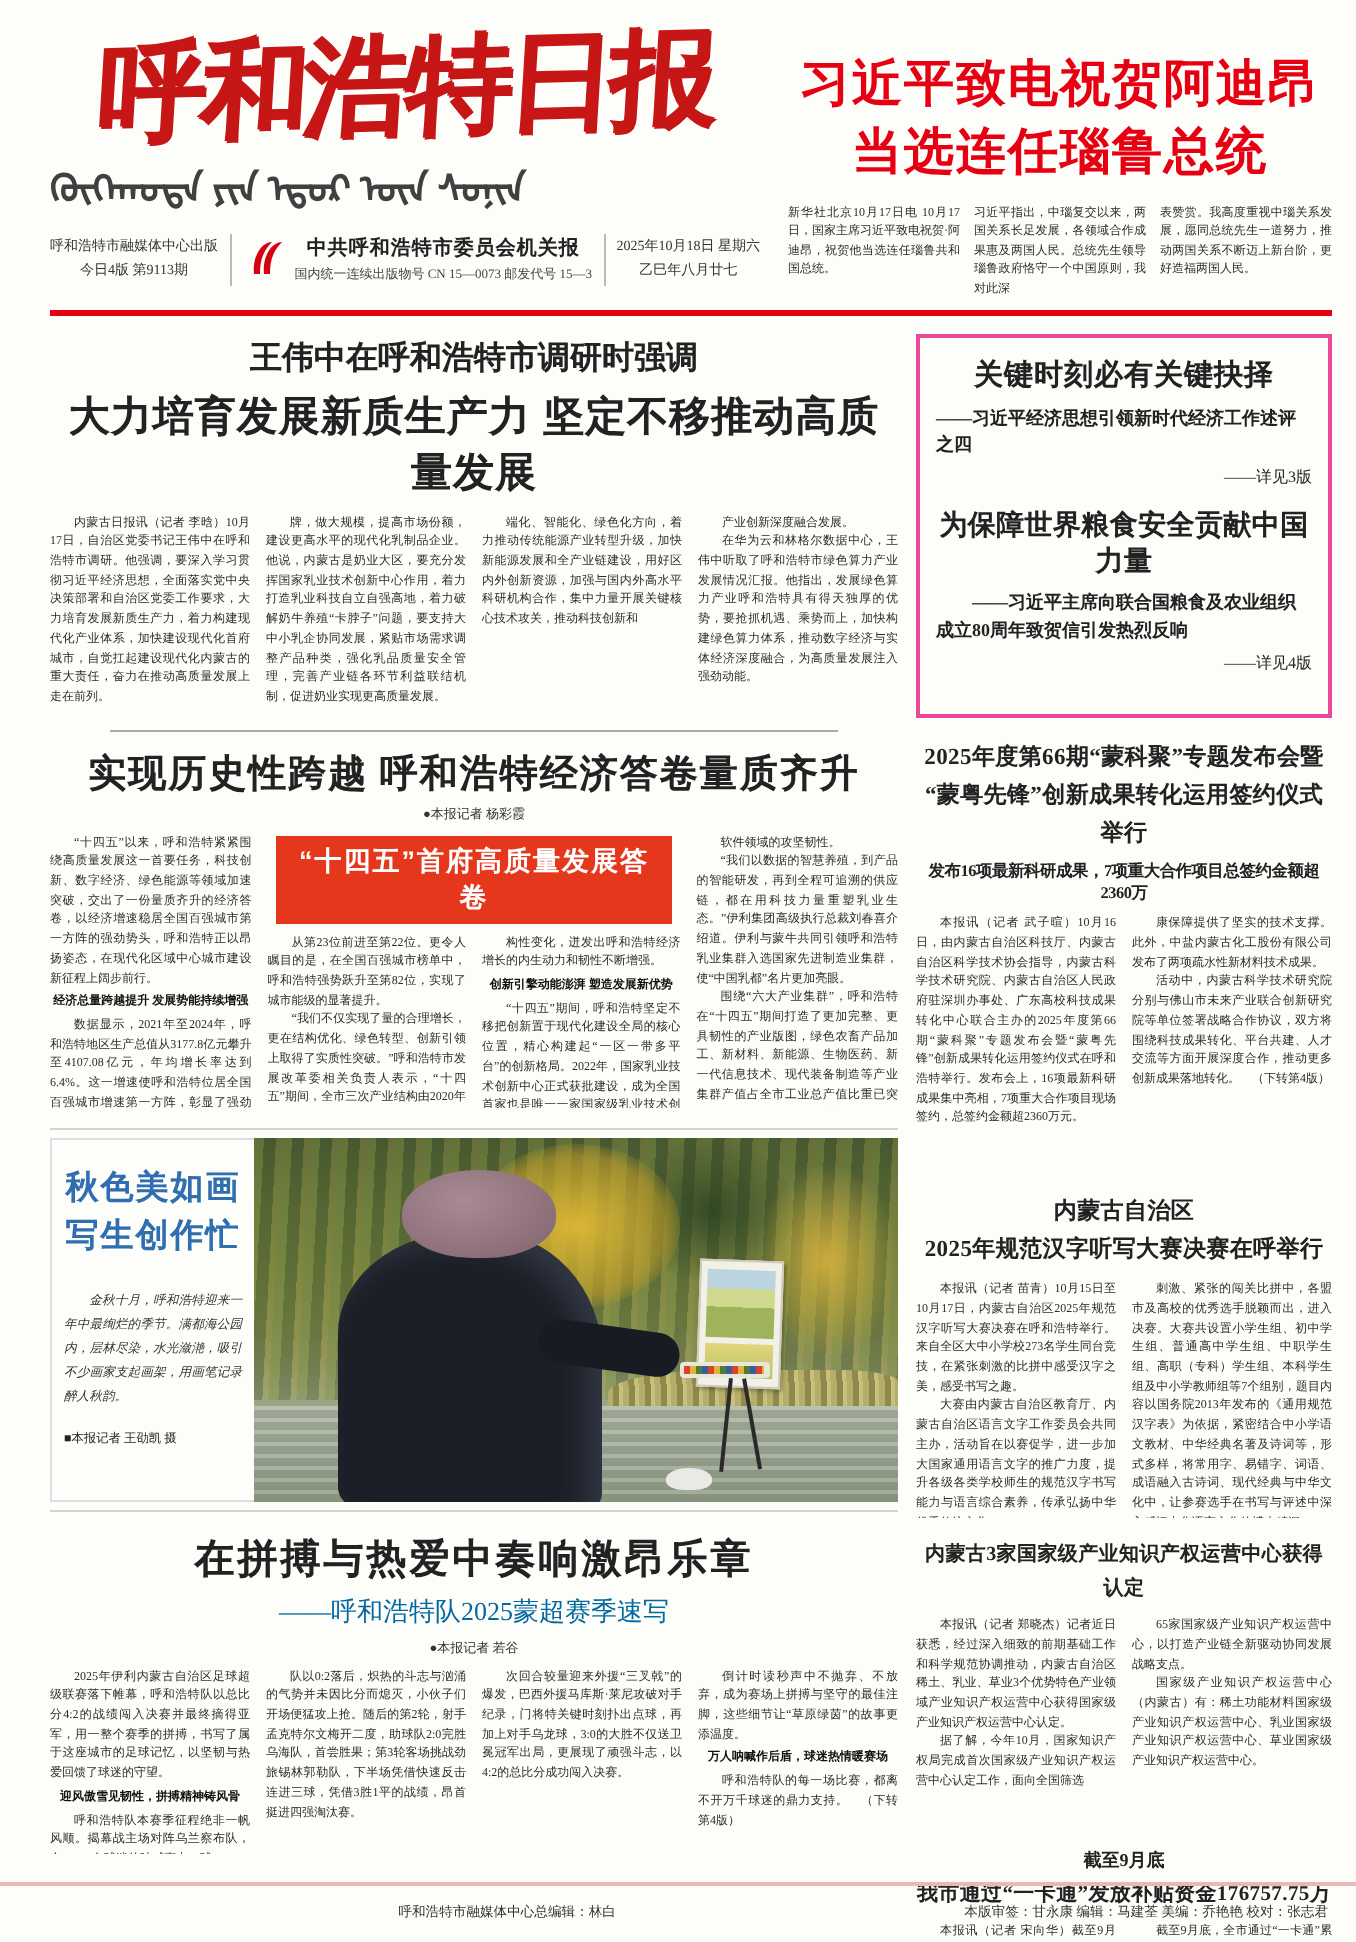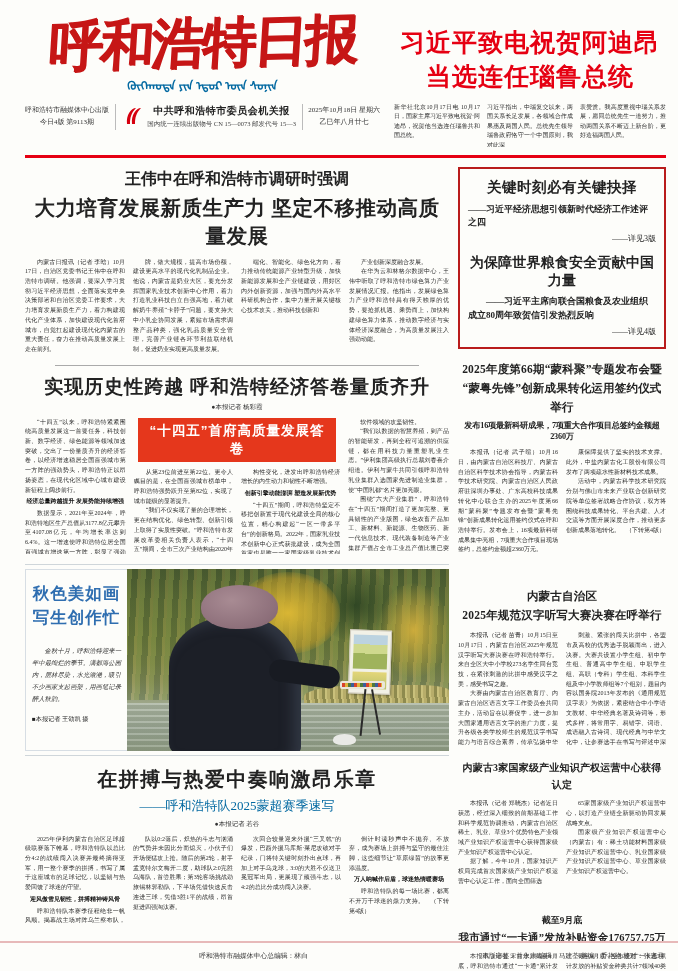--- a/index.html
+++ b/index.html
@@ -5,21 +5,21 @@
   html,body{margin:0;padding:0;background:#e8e8e4;}
   .page{position:relative;width:678px;height:971px;margin:0 auto;background:#fdfdfa;
         font-family:"Liberation Serif","DejaVu Serif",serif;color:#222;overflow:hidden;
         box-sizing:border-box;padding:14px 12px 0 25px;}
   
   .masthead{display:flex;}
   .mast-left{width:355px;}
   .brand{font-family:"DejaVu Serif",serif;font-weight:900;color:#c61616;font-size:54px;
          line-height:1.05;letter-spacing:-3px;text-align:center;
          transform:skewX(-5deg) rotate(-1.5deg);text-shadow:1px 1px 0 #c61616;}
-  .mongolian{color:#0369a1;text-align:center;font-size:12px;font-weight:bold;margin-top:2px;letter-spacing:4px;min-height:16px;}
+  .mongolian{color:#404040;text-align:left;font-size:19px;font-weight:bold;margin-top:2px;letter-spacing:4px;min-height:16px;}
   .pubinfo{display:flex;align-items:center;justify-content:space-between;margin-top:10px;font-size:7px;color:#333;}
   .pub-block{text-align:center;line-height:1.7;}
   .vline{width:1px;height:26px;background:#bbb;}
   .organ{display:flex;align-items:center;gap:4px;}
   .organ .lines{text-align:center;}
   .organ-main{font-size:10px;font-weight:bold;color:#222;letter-spacing:.5px;}
   .organ-sub{font-size:6.5px;color:#444;margin-top:2px;}
   .mast-right{flex:1;padding:12px 0 0 14px;}
   .top-headline{margin:0;font-family:"Liberation Sans","DejaVu Sans",sans-serif;font-weight:900;
                 color:#e60012;font-size:25px;line-height:1.35;text-align:center;letter-spacing:1px;}
@@ -85,21 +85,21 @@
   .ph-tripod2{position:absolute;left:77%;top:66%;width:1.5px;height:25%;background:#2a2a2a;transform:rotate(-10deg);}
   .ph-palette{position:absolute;left:66%;top:62%;width:14%;height:4%;background:#e9e6da;border-radius:2px;}
   .ph-palette:before{content:"";position:absolute;left:6%;top:20%;width:88%;height:60%;background:
      repeating-linear-gradient(90deg,#d8432c 0 3px,#e0b43a 3px 6px,#4f7a3a 6px 9px,#3a5e9c 9px 12px);}
   .ph-bird{position:absolute;left:64%;bottom:3%;width:7%;height:6%;background:#e9e9e6;border-radius:50% 50% 40% 40%;}
   
   .bf-headline{text-align:center;font-weight:900;font-size:20px;letter-spacing:1.5px;margin:10px 0 4px;}
   .bf-sub{text-align:center;font-size:13px;color:#0369a1;margin-bottom:5px;}
   .bf-body{height:92px;margin-top:4px;}
   
-  .redbox{border:2px solid #b91c1c;padding:9px 8px 10px;box-sizing:border-box;}
+  .redbox{border:2px solid #ec4899;padding:9px 8px 20px;box-sizing:border-box;}
   .rb-title1{font-family:"Liberation Sans","DejaVu Sans",sans-serif;font-weight:900;font-size:14.5px;text-align:center;letter-spacing:.5px;}
   .rb-sub{font-size:9px;font-weight:bold;margin-top:6px;text-align:left;}
   .rb-ref{font-size:8px;text-align:right;margin-top:4px;}
   .rb-title2{font-family:"Liberation Sans","DejaVu Sans",sans-serif;font-weight:900;font-size:14px;text-align:center;margin-top:10px;letter-spacing:.2px;}
   .rb-sub2{font-size:9px;font-weight:bold;margin-top:4px;text-indent:2em;line-height:1.6;}
   .rail-article{margin-top:11px;}
   .ra-title{font-weight:900;font-size:11.5px;text-align:center;line-height:1.65;letter-spacing:.2px;}
   .ra-subtitle{font-weight:bold;font-size:8.2px;text-align:center;margin-top:3px;letter-spacing:-.2px;}
   .ra-kicker{font-weight:bold;font-size:9px;text-align:center;margin-bottom:2px;}
   .cols2{display:grid;grid-template-columns:1fr 1fr;gap:8px;overflow:hidden;margin-top:6px;}

